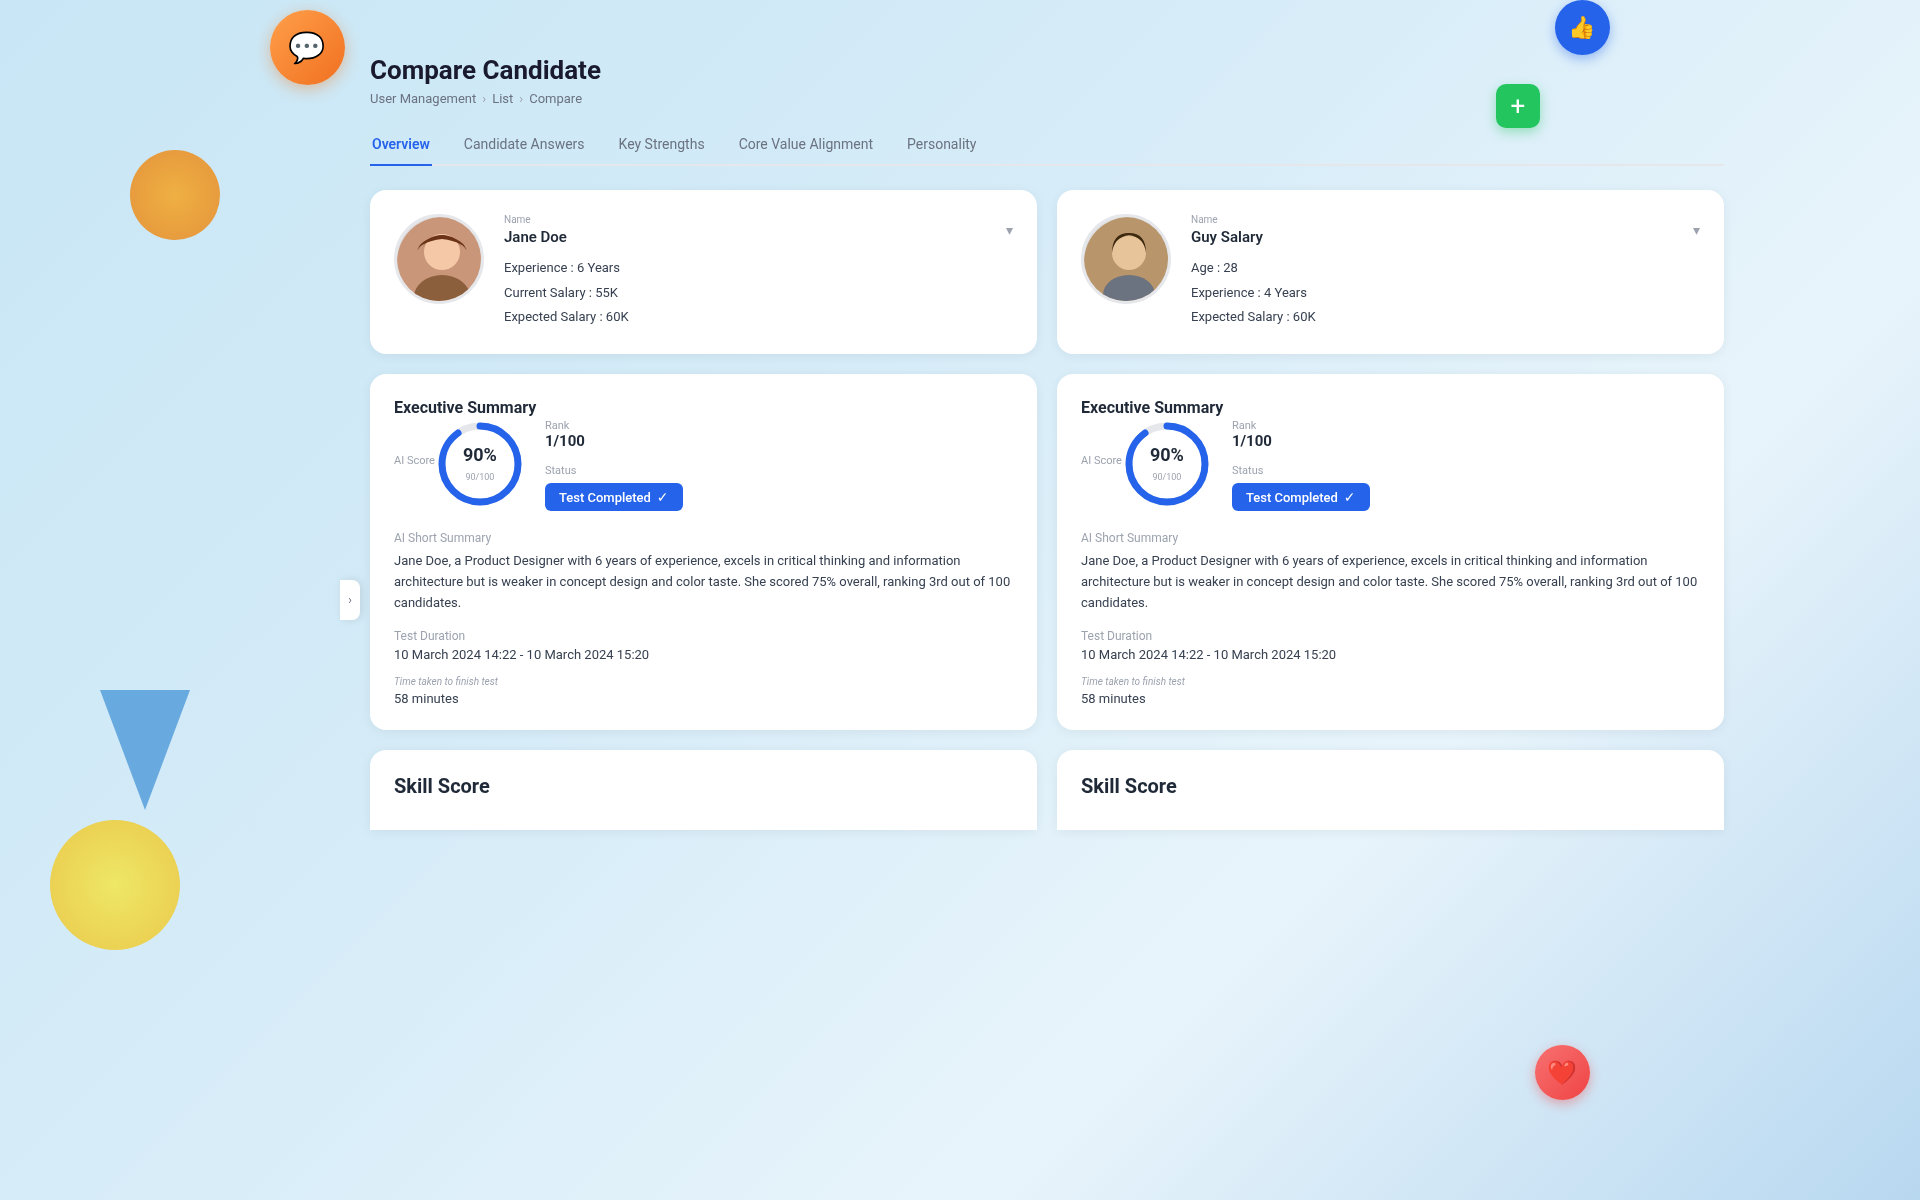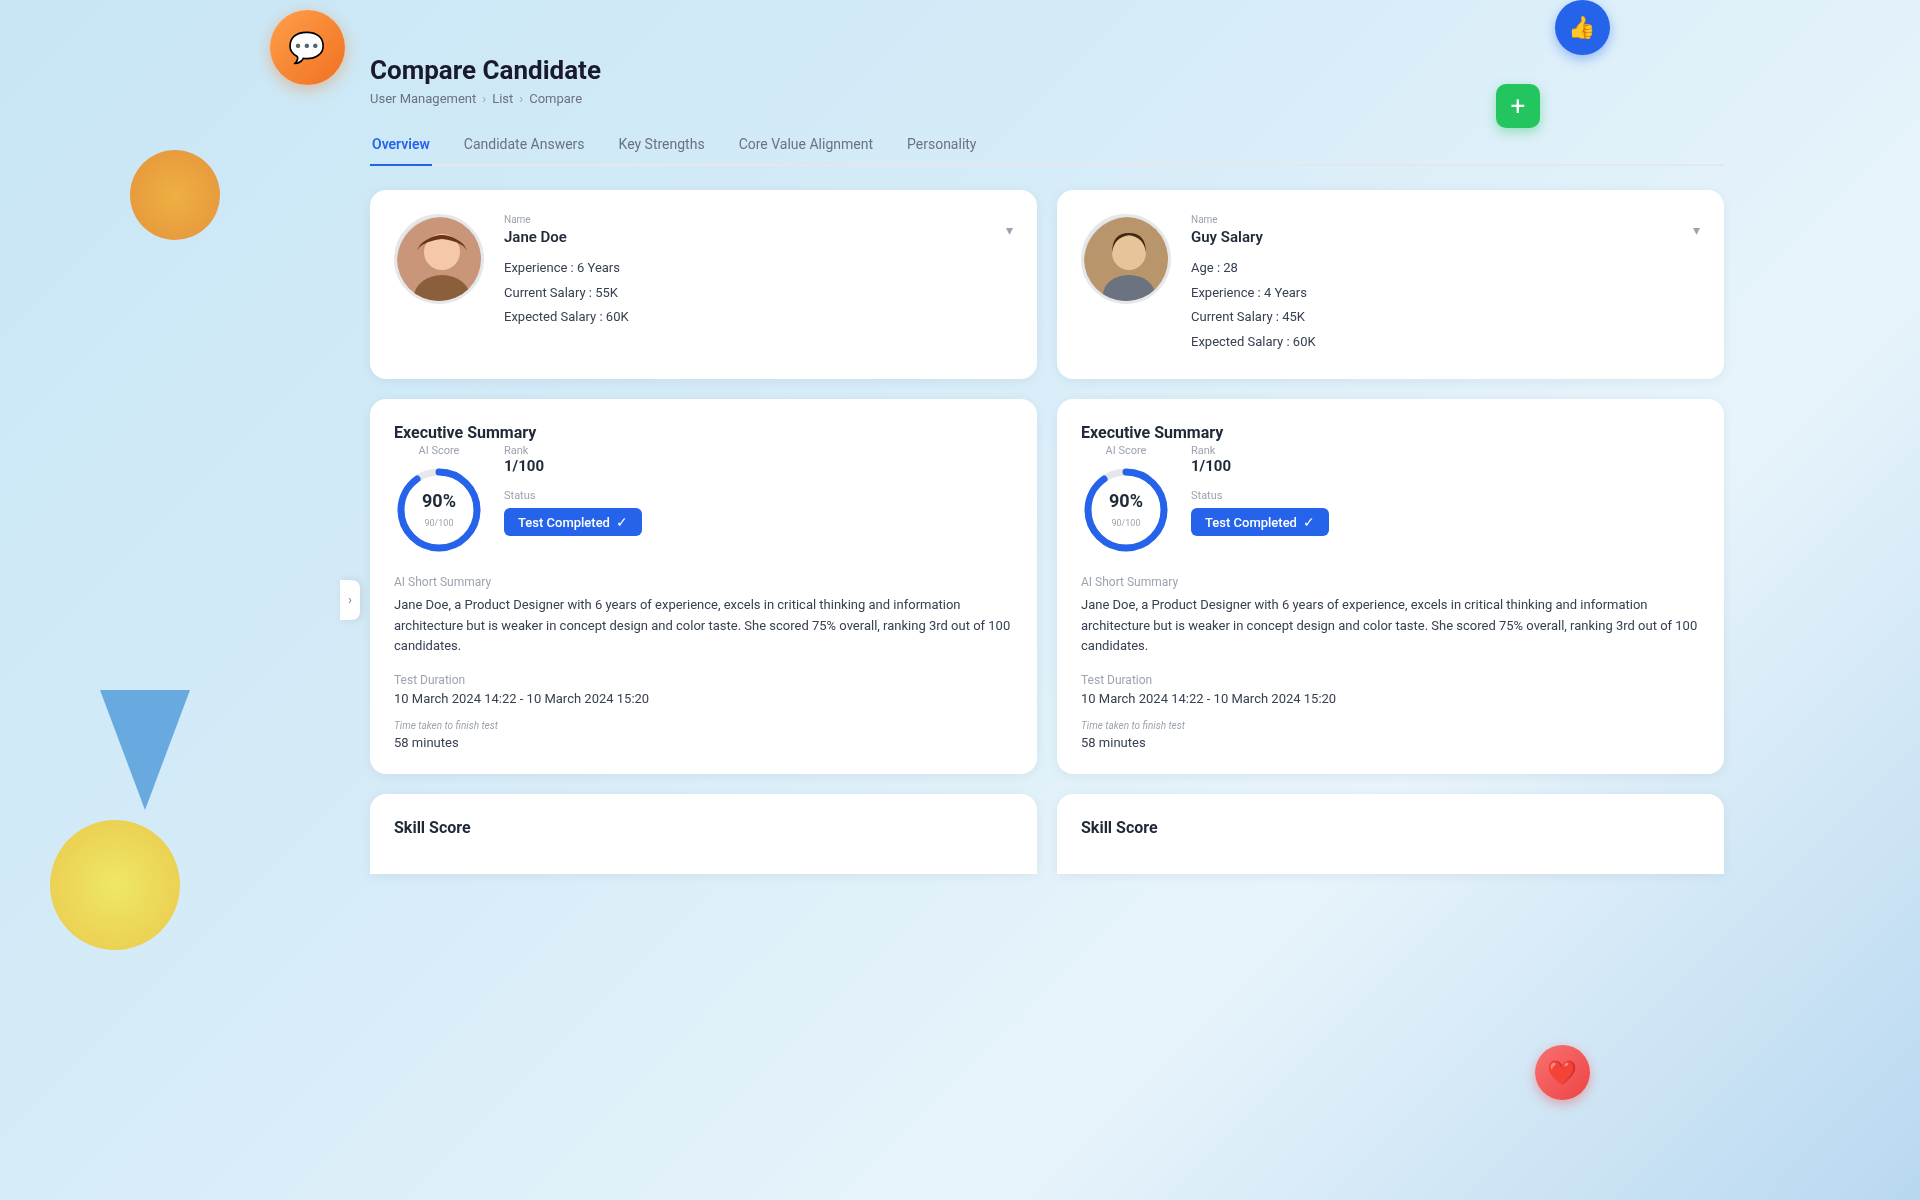--- a/index.html
+++ b/index.html
@@ -226,21 +226,21 @@
     }
     .score-section {
       display: grid;
       grid-template-columns: auto 1fr;
       gap: 20px;
       align-items: start;
       margin-bottom: 20px;
     }
     .score-circle-wrap {
       display: flex;
-      flex-direction: column;
+      flex-direction: row;
       align-items: center;
     }
     .score-label-small {
       font-size: 11px;
       color: #9ca3af;
       margin-bottom: 8px;
     }
     .score-circle {
       position: relative;
       width: 90px;
@@ -297,21 +297,21 @@
 
     
     .skill-card {
       background: white;
       border-radius: 16px 16px 0 0;
       padding: 24px;
       box-shadow: 0 2px 12px rgba(0,0,0,0.06);
       min-height: 80px;
     }
     .skill-title {
-      font-size: 16px;
+      font-size: 20px;
       font-weight: 700;
       color: #1f2937;
     }
 
     
     .sidebar-toggle {
       position: absolute;
       top: 50%;
       left: 340px;
       transform: translateY(-50%);
@@ -414,21 +414,20 @@
         <div class="candidate-name-row">
           <div>
             <span class="candidate-name-label">Name</span>
             <span class="candidate-name">Guy Salary</span>
           </div>
           <span class="dropdown-icon">▾</span>
         </div>
         <div class="candidate-details">
           <div><span class="detail-label">Age :&nbsp;</span><span class="detail-value">28</span></div>
           <div><span class="detail-label">Experience :&nbsp;</span><span class="detail-value">4 Years</span></div>
-          <div><span class="detail-label">Current Salary :&nbsp;</span><span class="detail-value">45K</span></div>
           <div><span class="detail-label">Expected Salary :&nbsp;</span><span class="detail-value">60K</span></div>
         </div>
       </div>
     </div>
   </div>
 
   <div class="two-col">
 
     <div class="card">
       <div class="exec-title">Executive Summary</div>

